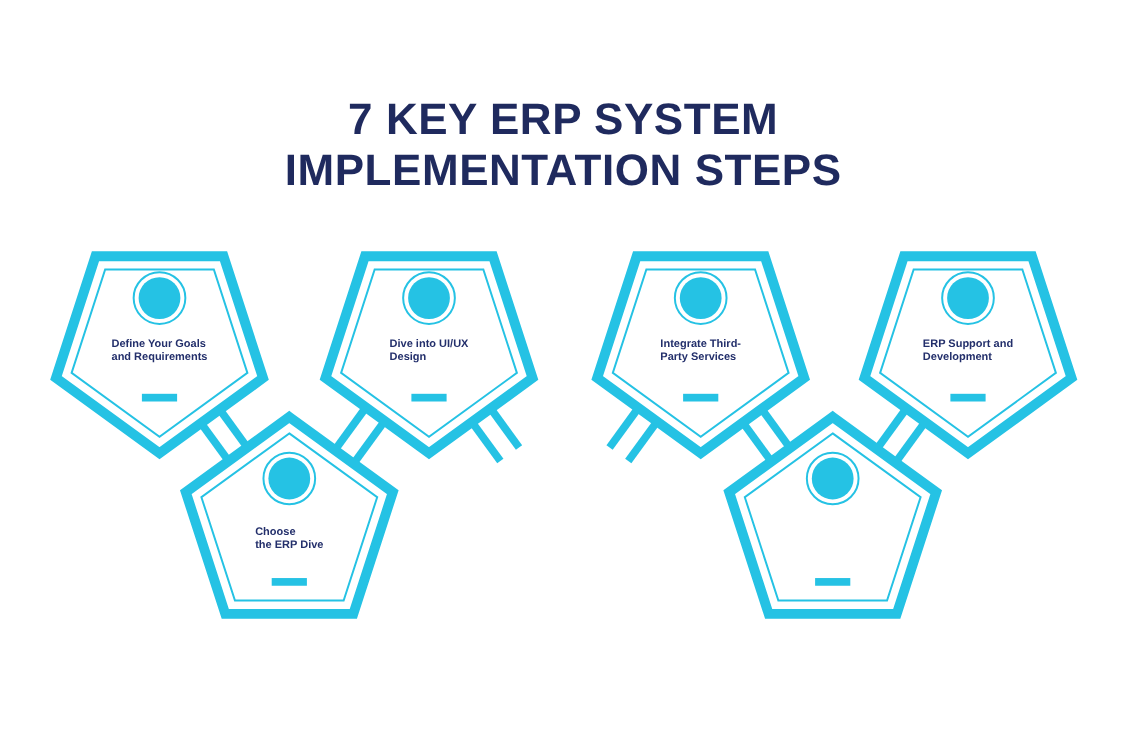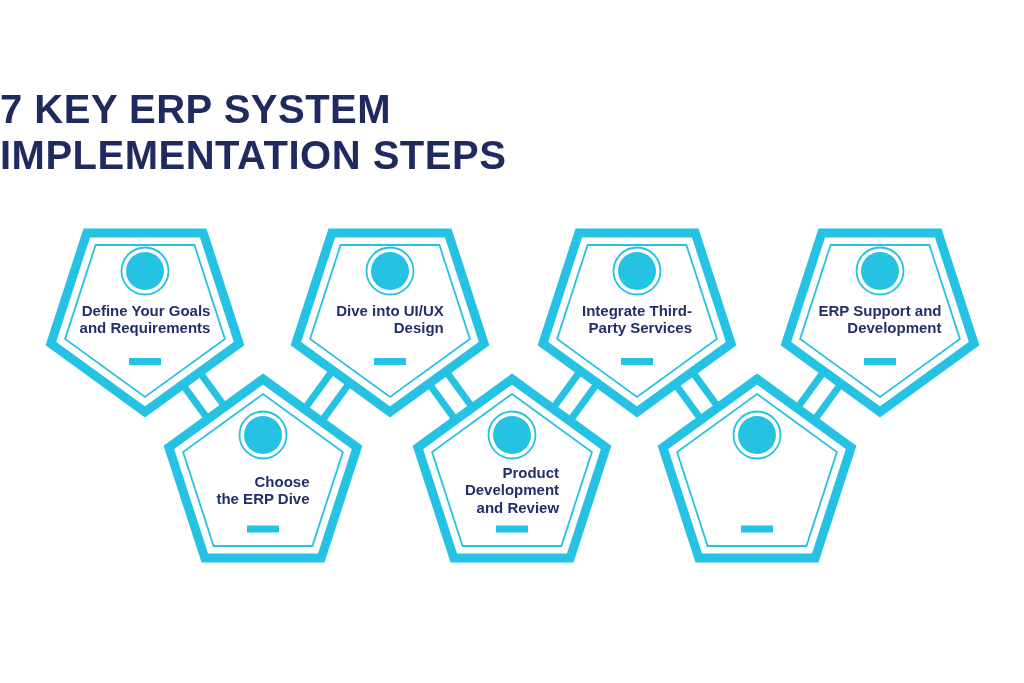--- a/index.html
+++ b/index.html
@@ -13,20 +13,21 @@
     width: 1024px; height: 683px;
     background: var(--bg);
     font-family: "Liberation Sans", sans-serif;
     overflow: hidden;
   }
   .stage { position: relative; width: 1024px; height: 683px; }
 
   .title {
     position: absolute;
     left: 0; top: 86px; width: 1024px;
+    text-align: center;
     font-size: 40px;
     font-weight: 700;
     letter-spacing: 0.5px;
     line-height: 1.16;
     color: var(--navy-title);
     white-space: pre-line;
   }
 
   .step {
     position: absolute;
@@ -34,22 +35,22 @@
   }
   .step svg { position: absolute; left: 0; top: 0; overflow: visible; }
 
   .step-label {
     position: absolute;
     left: 14px; right: 14px;
     height: 58px;
     display: flex;
     align-items: center;
     justify-content: center;
-    text-align: right;
-    font-size: 15px;
+    text-align: left;
+    font-size: 10px;
     font-weight: 700;
     line-height: 1.16;
     color: var(--navy-label);
     white-space: pre-line;
   }
   .step.down .step-label { top: 66px; }
   .step.up   .step-label { top: 94px; }
 
   .connector {
     position: absolute;
@@ -129,32 +130,20 @@
       <polygon points="105,12 199.1,80.4 163.2,191.1 46.8,191.1 10.9,80.4" fill="#FFFFFF" stroke="var(--accent)" stroke-width="9"></polygon>
       <polygon points="105,27 184.9,85 154.4,179 55.6,179 25.1,85" fill="none" stroke="var(--accent)" stroke-width="1.8"></polygon>
       <circle cx="105" cy="68" r="19" fill="var(--accent)"></circle>
       <circle cx="105" cy="68" r="23.5" fill="none" stroke="var(--accent)" stroke-width="1.8"></circle>
       <rect x="89" y="158.5" width="32" height="7" fill="var(--accent)"></rect>
     </svg>
     <div class="step-label">Choose
 the ERP Dive</div>
   </div>
 
-  <div class="step up" style="left:407px; top:367px;">
-    <svg width="210" height="200" viewBox="0 0 210 200">
-      <polygon points="105,12 199.1,80.4 163.2,191.1 46.8,191.1 10.9,80.4" fill="#FFFFFF" stroke="var(--accent)" stroke-width="9"></polygon>
-      <polygon points="105,27 184.9,85 154.4,179 55.6,179 25.1,85" fill="none" stroke="var(--accent)" stroke-width="1.8"></polygon>
-      <circle cx="105" cy="68" r="19" fill="var(--accent)"></circle>
-      <circle cx="105" cy="68" r="23.5" fill="none" stroke="var(--accent)" stroke-width="1.8"></circle>
-      <rect x="89" y="158.5" width="32" height="7" fill="var(--accent)"></rect>
-    </svg>
-    <div class="step-label">Product
-Development
-and Review</div>
-  </div>
 
   <div class="step up" style="left:652px; top:367px;">
     <svg width="210" height="200" viewBox="0 0 210 200">
       <polygon points="105,12 199.1,80.4 163.2,191.1 46.8,191.1 10.9,80.4" fill="#FFFFFF" stroke="var(--accent)" stroke-width="9"></polygon>
       <polygon points="105,27 184.9,85 154.4,179 55.6,179 25.1,85" fill="none" stroke="var(--accent)" stroke-width="1.8"></polygon>
       <circle cx="105" cy="68" r="19" fill="var(--accent)"></circle>
       <circle cx="105" cy="68" r="23.5" fill="none" stroke="var(--accent)" stroke-width="1.8"></circle>
       <rect x="89" y="158.5" width="32" height="7" fill="var(--accent)"></rect>
     </svg>
   </div>

